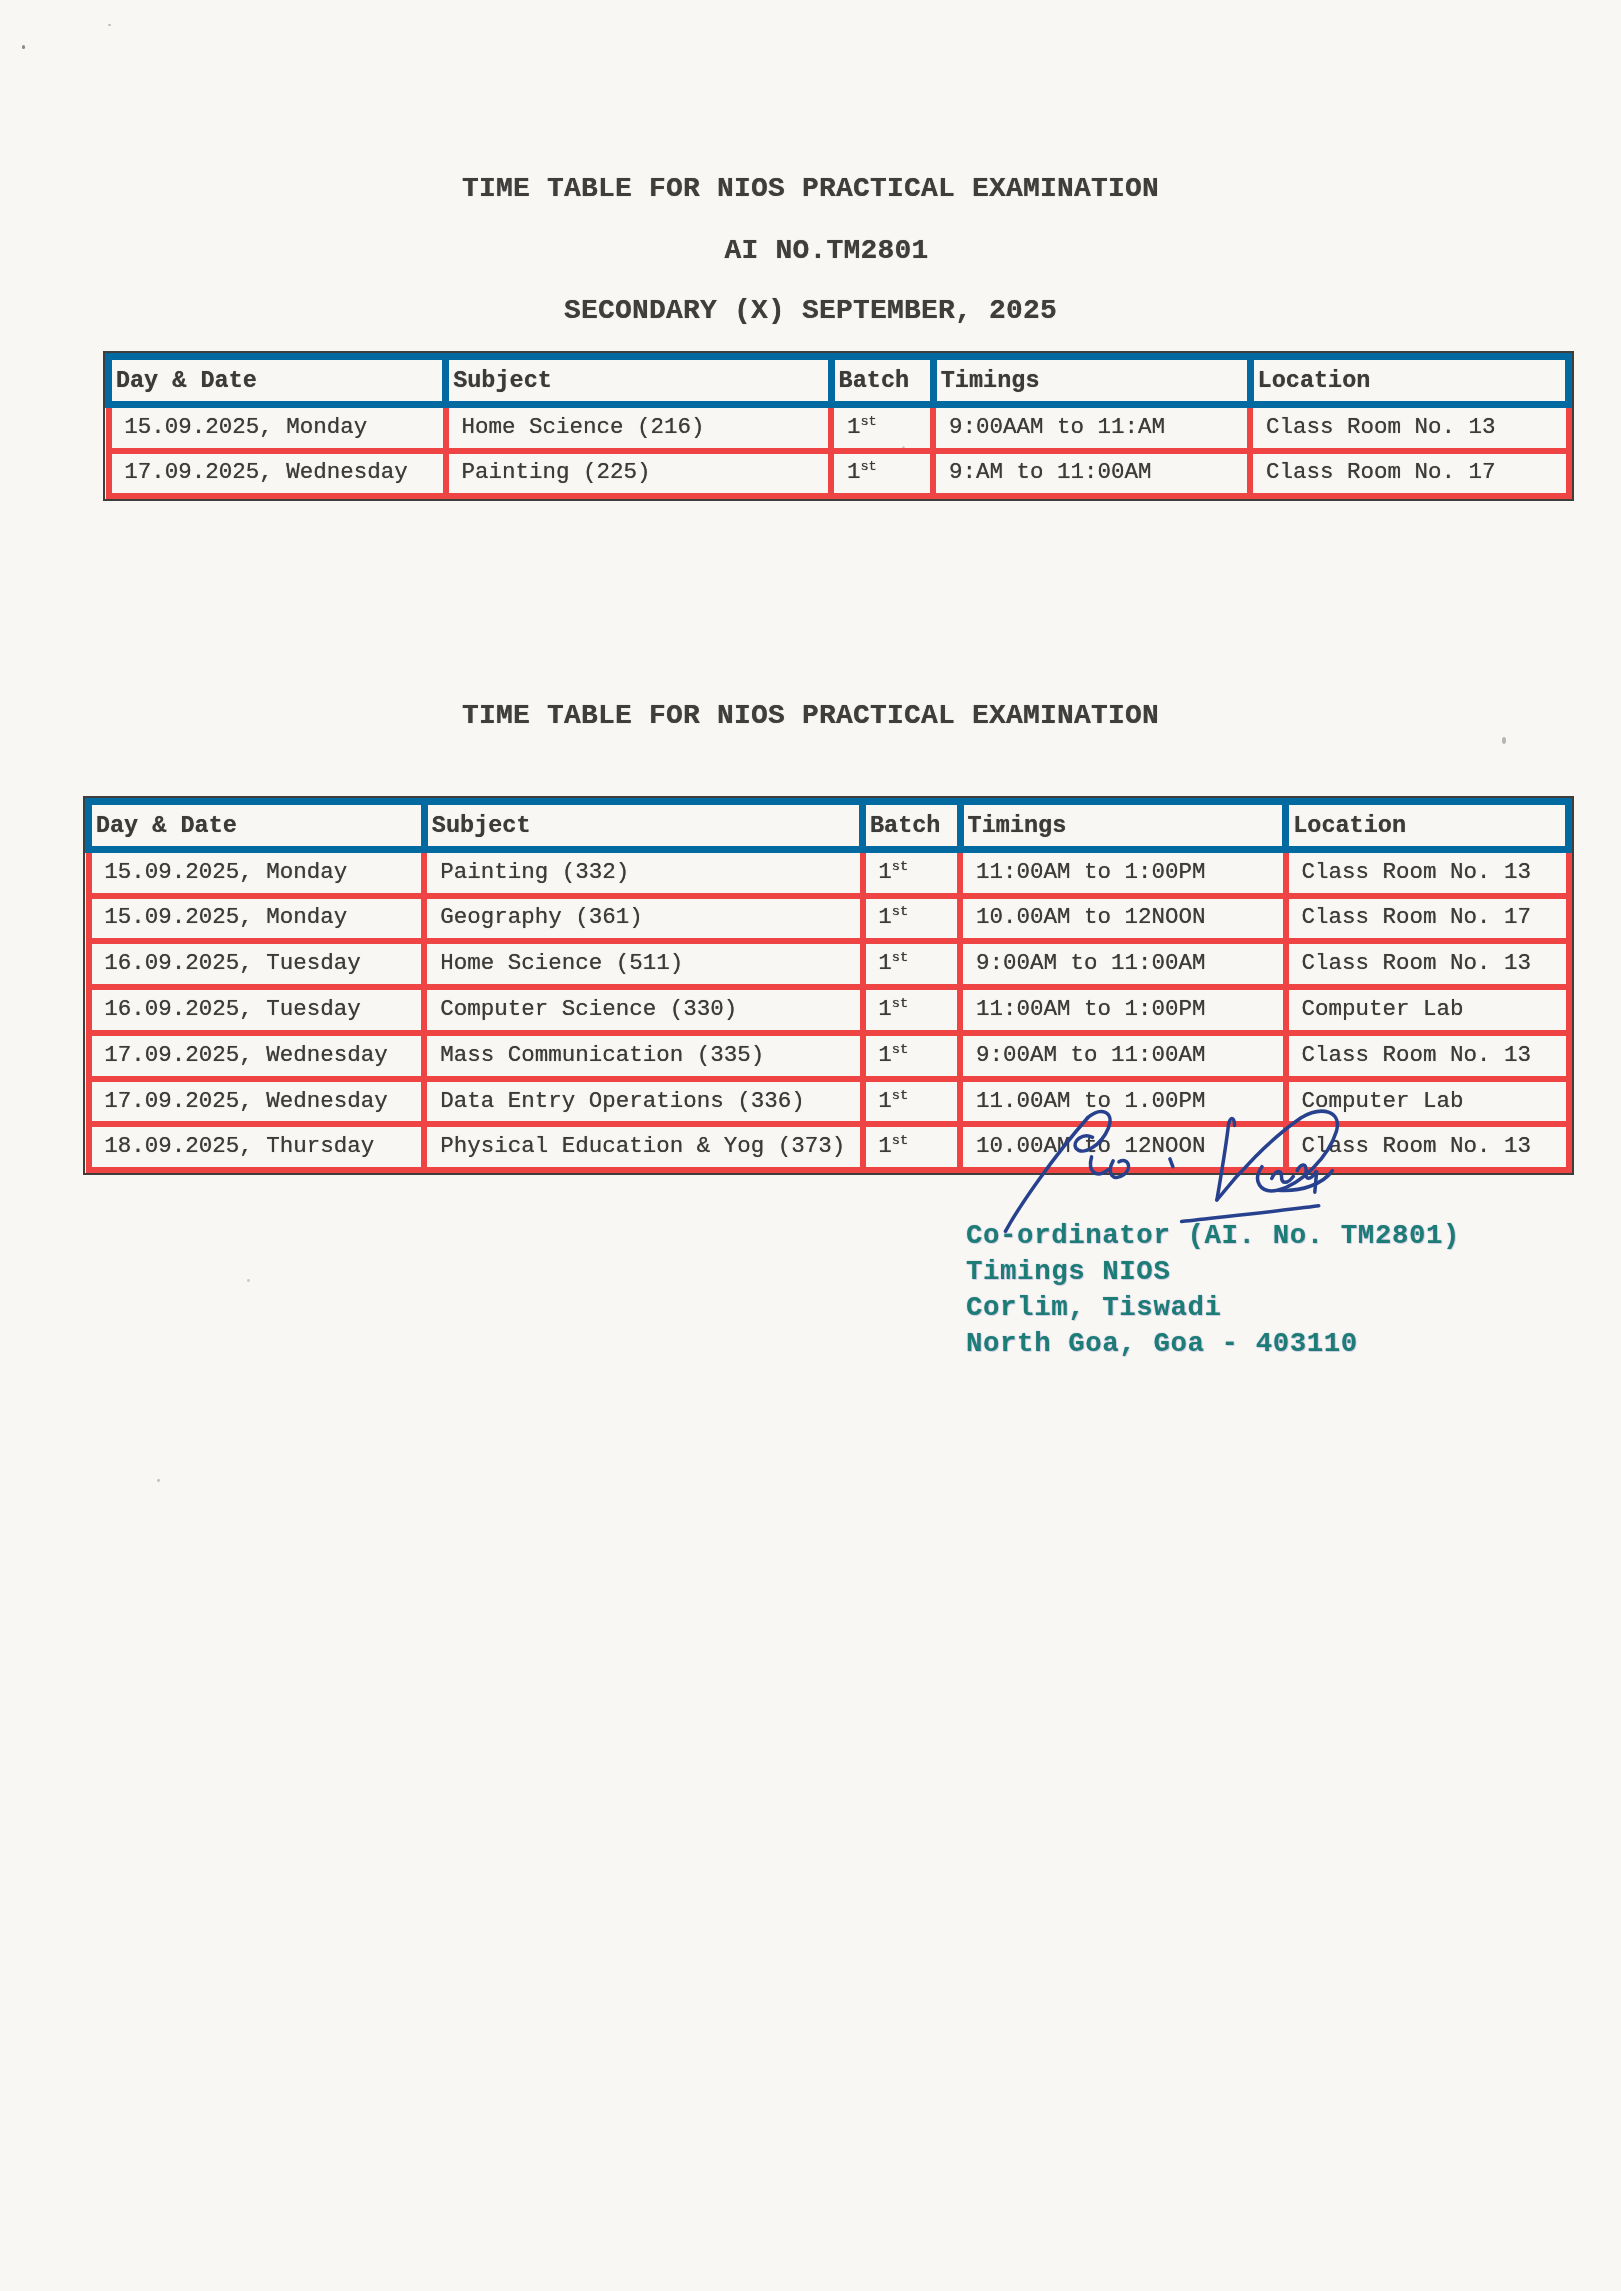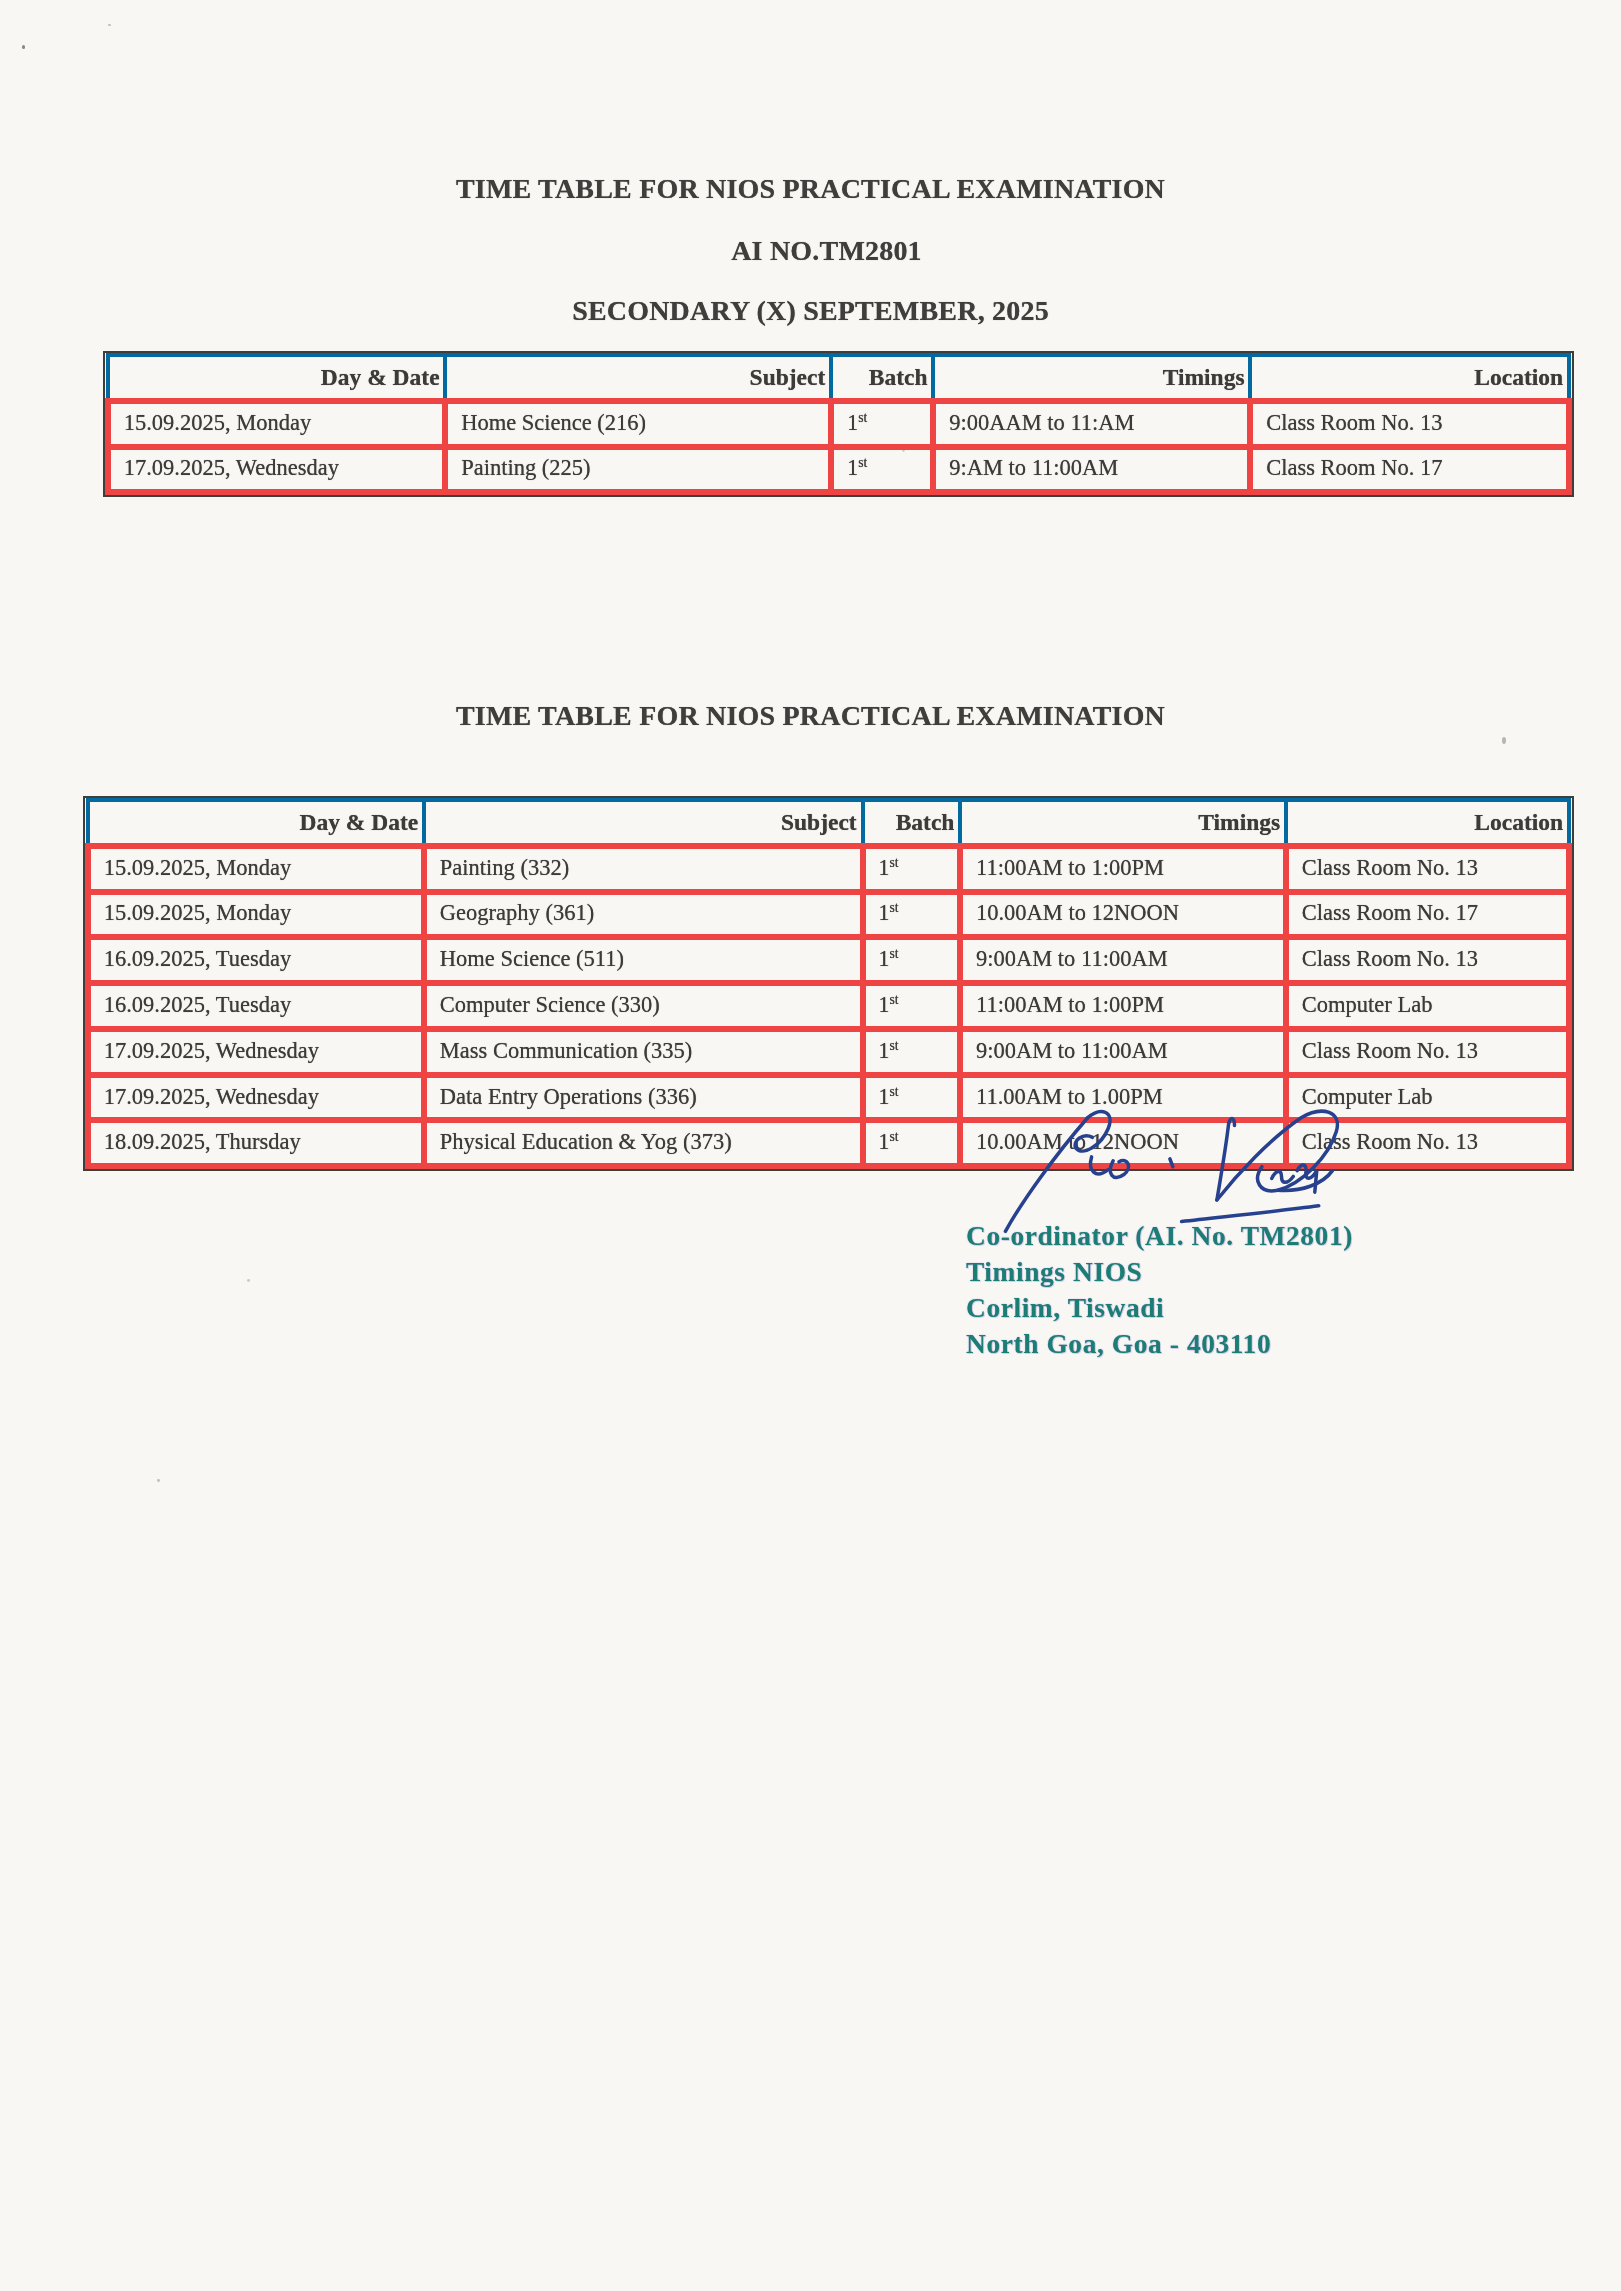--- a/index.html
+++ b/index.html
@@ -1,36 +1,36 @@
 <!DOCTYPE html>
 <html><head>
 <meta charset="utf-8">
 <style>
   html,body{margin:0;padding:0;background:#d9d7d4;}
   .page{
     position:relative;
     width:1621px;height:2292px;
     background:#f8f7f4;
-    font-family:Liberation Serif, serif;
+    font-family:Liberation Mono, monospace;
     color:#3f3e3c;
     overflow:hidden;
   }
   .scan-text{ text-shadow:0 0 0.7px rgba(62,62,60,.85); }
   .doc-title{
     position:absolute;left:0;width:1621px;
     text-align:center;font-weight:bold;font-size:28px;
     letter-spacing:0.2px;
   }
   .doc-table{
     border-collapse:collapse;table-layout:fixed;width:100%;
     font-size:22.5px;color:#3c3b39;
   }
   .doc-table th{
-    border:4px solid #0369a1;
-    font-size:23.5px;font-weight:bold;text-align:right;
+    border:7px solid #0369a1;
+    font-size:23.5px;font-weight:bold;text-align:left;
     padding:4.9px 3.9px;height:31px;
   }
   .doc-table td{
     border:6px solid #ef4444;
     padding:2.9px 5.9px 4.9px 12.7px;height:32px;
     white-space:nowrap;overflow:hidden;
   }
   .t-wrap{position:absolute;border:2px solid #3f3e3b;}
   sup.batch-sup{font-size:13.7px;vertical-align:super;line-height:0;}
   .stamp{

